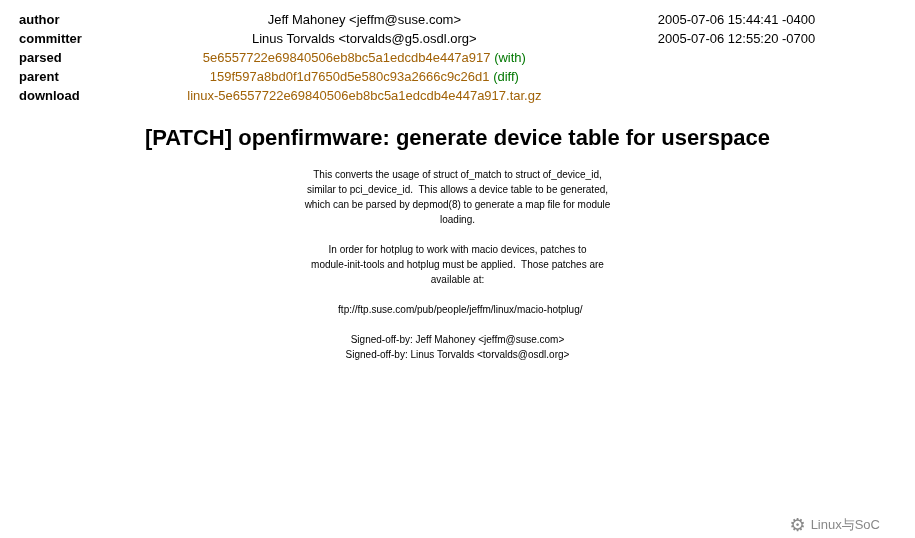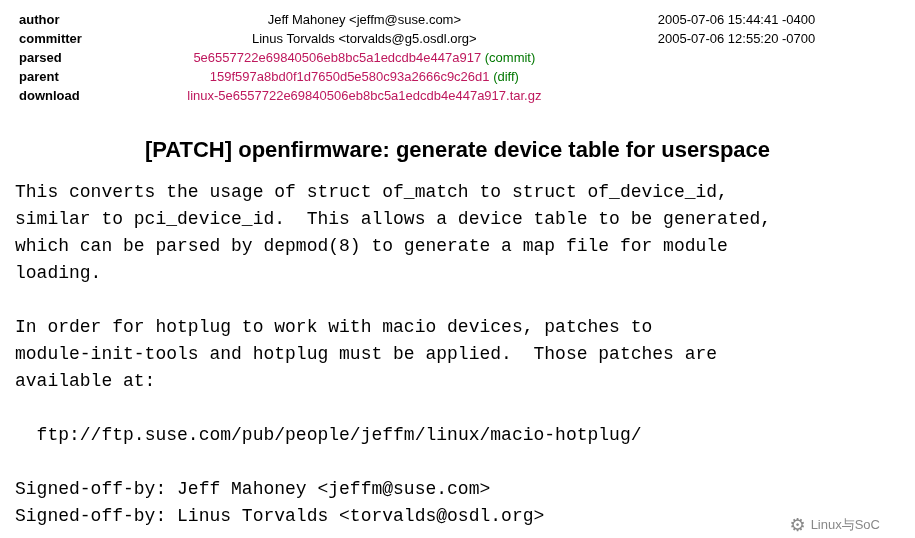--- a/index.html
+++ b/index.html
@@ -14,21 +14,21 @@
       font-size: 13px;
       color: #000000;
       width: 915px;
       min-height: 538px;
       padding: 10px 15px;
     }
 
     .metadata-table {
       width: 100%;
       border-collapse: collapse;
-      margin-bottom: 32px;
+      margin-bottom: 20px;
     }
 
     .metadata-table td {
       padding: 2px 4px;
       vertical-align: top;
       white-space: nowrap;
     }
 
     .metadata-table .label-cell {
       font-weight: bold;
@@ -46,43 +46,44 @@
     .metadata-table .date-cell {
       font-size: 13px;
       color: #000;
     }
 
     .metadata-table .spacer {
       width: 20px;
     }
 
     a.commit-link {
-      color: #be185d;
+      color: #a16207;
       text-decoration: none;
     }
 
     .patch-label {
       color: #007700;
     }
 
     .patch-title {
       font-size: 22px;
       font-weight: bold;
       color: #000;
       margin-bottom: 16px;
       font-family: Arial, sans-serif;
       text-align: center;
     }
 
     .patch-body {
-      font-family: Liberation Mono, monospace;
-      font-size: 18px;
+      font-family: Liberation Sans, sans-serif;
+      font-size: 10px;
       color: #000;
       line-height: 1.5;
       white-space: pre-wrap;
+      text-align: center;
     }
 
     .watermark {
       position: absolute;
       bottom: 12px;
       right: 20px;
       color: #888;
       font-size: 13px;
       display: flex;
       align-items: center;
@@ -112,21 +113,21 @@
           <td class="date-cell">2005-07-06 15:44:41 -0400</td>
         </tr>
         <tr>
           <td class="label-cell">committer</td>
           <td class="value-cell">Linus Torvalds &lt;torvalds@g5.osdl.org&gt;</td>
           <td class="spacer"></td>
           <td class="date-cell">2005-07-06 12:55:20 -0700</td>
         </tr>
         <tr>
           <td class="label-cell">parsed</td>
-          <td class="value-cell"><a href="#" class="commit-link">5e6557722e69840506eb8bc5a1edcdb4e447a917</a><span> </span><span class="patch-label">(commit)</span></td>
+          <td class="value-cell"><a href="#" class="commit-link">5e6557722e69840506eb8bc5a1edcdb4e447a917</a><span> </span><span class="patch-label">(with)</span></td>
           <td class="spacer"></td>
           <td class="date-cell"></td>
         </tr>
         <tr>
           <td class="label-cell">parent</td>
           <td class="value-cell"><a href="#" class="commit-link">159f597a8bd0f1d7650d5e580c93a2666c9c26d1</a><span> </span><span class="patch-label">(diff)</span></td>
           <td class="spacer"></td>
           <td class="date-cell"></td>
         </tr>
         <tr>

